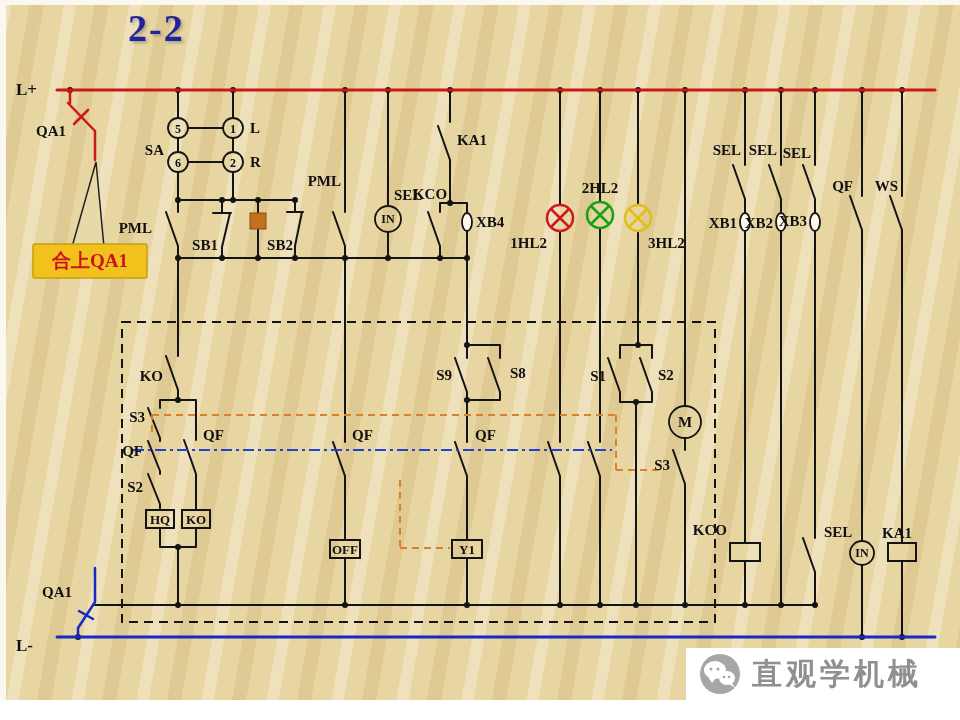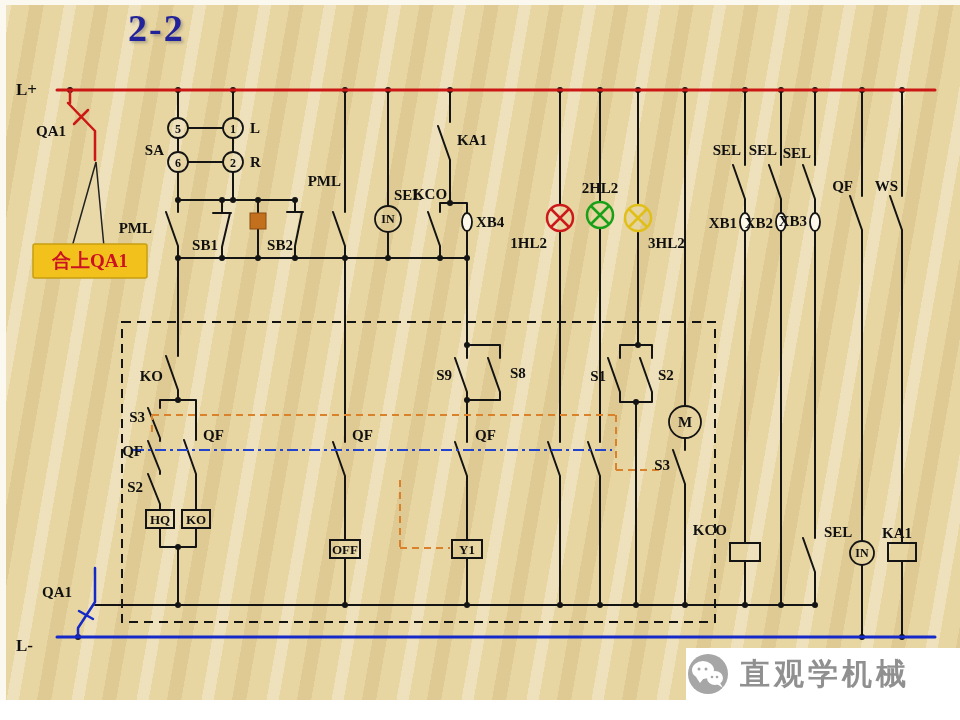--- a/index.html
+++ b/index.html
@@ -25,21 +25,21 @@
   .title-num{left:128px;}
   .title-main{left:253px;}
   svg.circuit{position:absolute;left:0;top:0;}
   .lbl{font:700 15px "Liberation Serif","DejaVu Serif",serif;fill:#101010;}
   .lbl-sm{font:700 12px "Liberation Serif","DejaVu Serif",serif;fill:#101010;}
   .lbl-lg{font:700 17px "Liberation Serif","DejaVu Serif",serif;fill:#101010;}
   .box-lbl{font:700 13px "Liberation Serif","DejaVu Serif",serif;fill:#101010;}
   .callout-txt{font:700 19px "Liberation Serif","DejaVu Serif",serif;fill:#cc1122;}
   .watermark{
     position:absolute;left:686px;top:648px;right:0;bottom:0;background:#ffffff;
-    display:flex;align-items:center;gap:10px;padding-left:0;box-sizing:border-box;
+    display:flex;align-items:center;gap:10px;padding-left:12px;box-sizing:border-box;
   }
   .brand-text{
     font:700 30px "DejaVu Sans","Liberation Sans",sans-serif;
     color:#909090;letter-spacing:4px;white-space:nowrap;
   }
 </style>
 </head>
 <body>
 
 <div class="stage">

